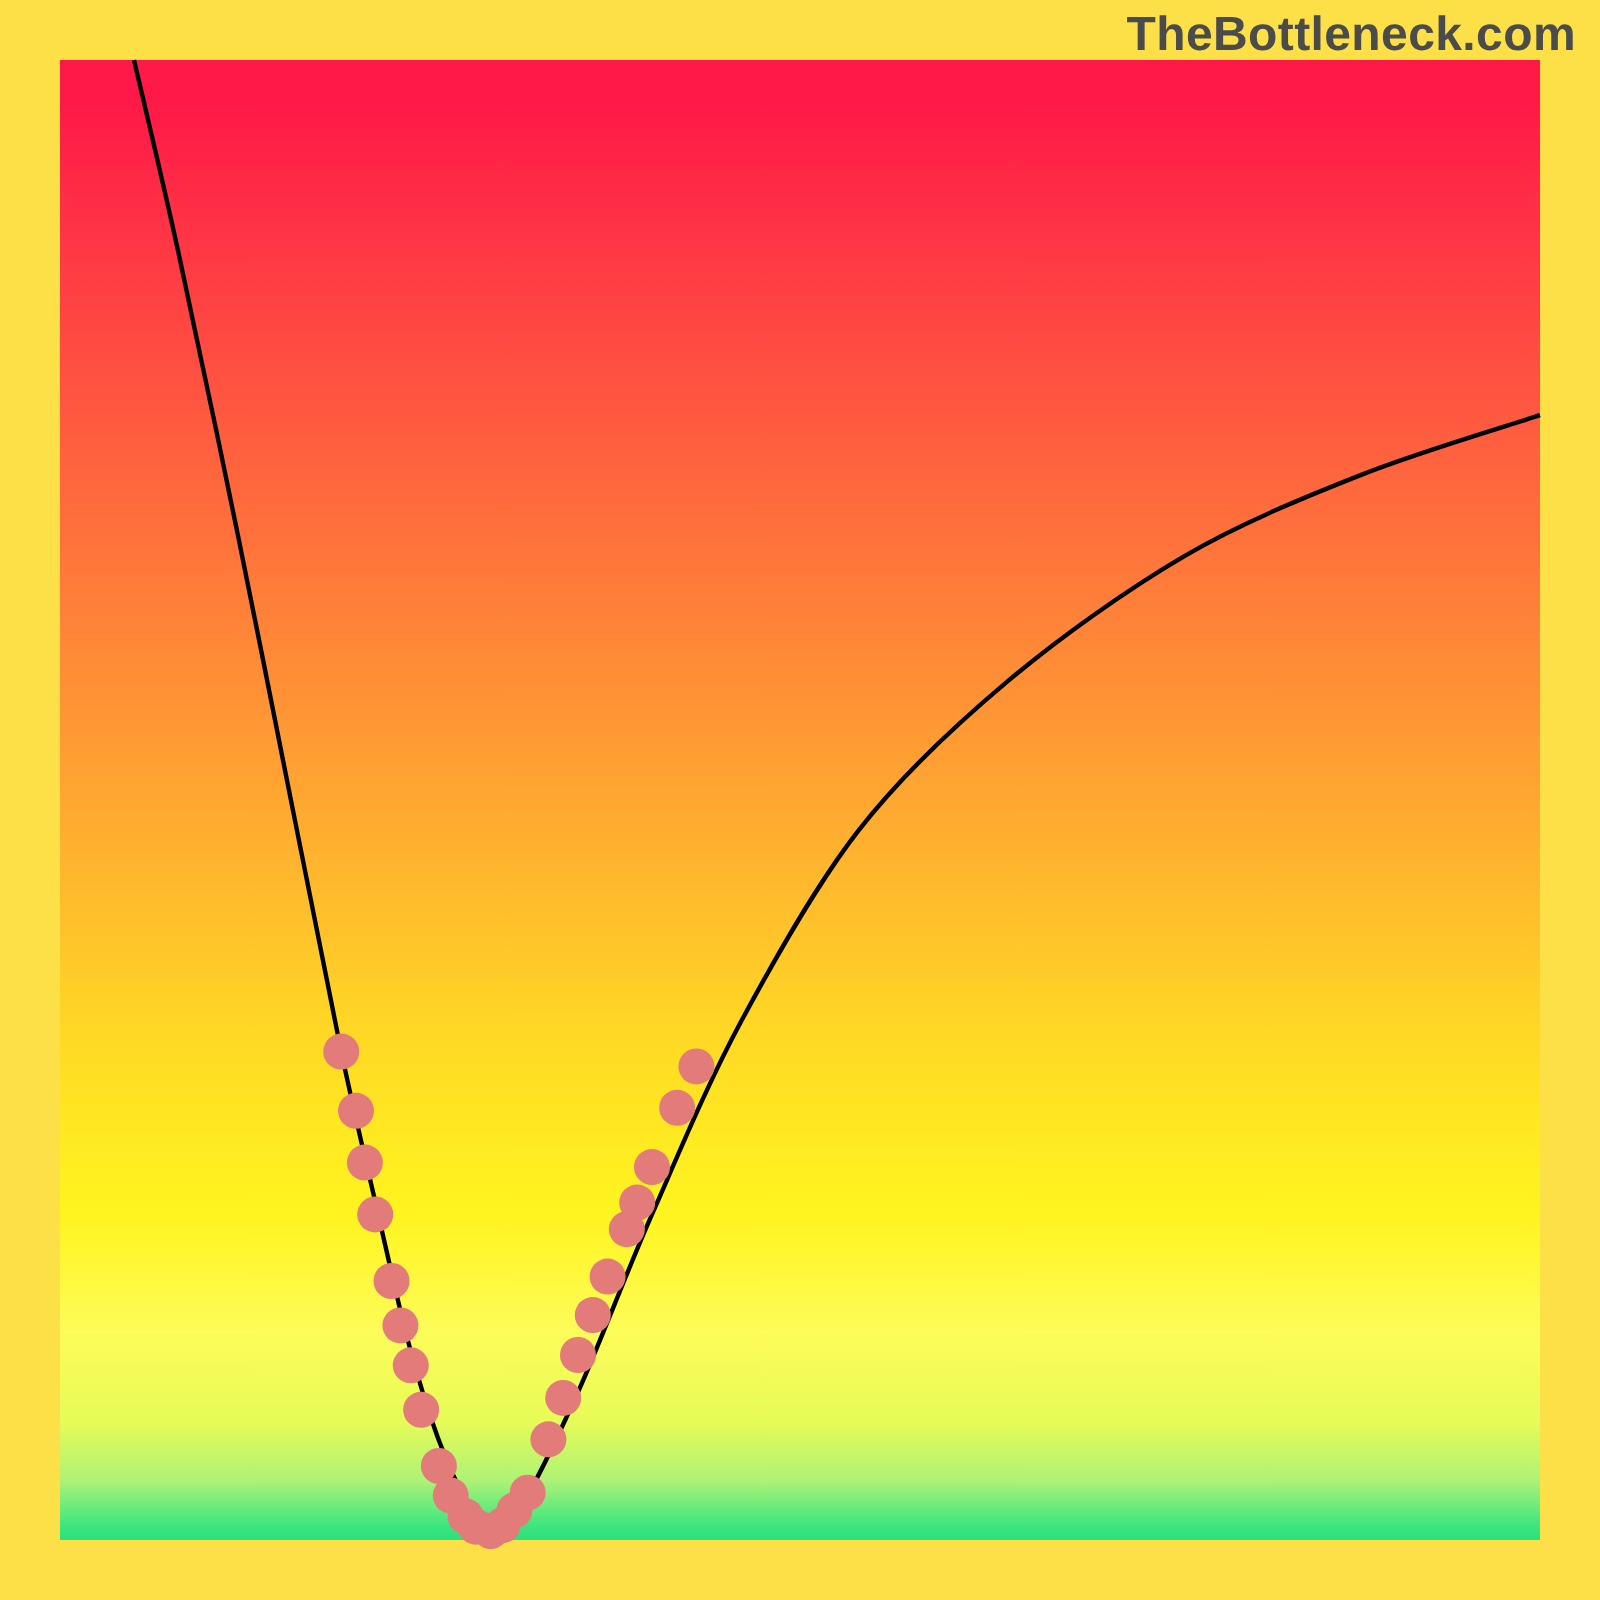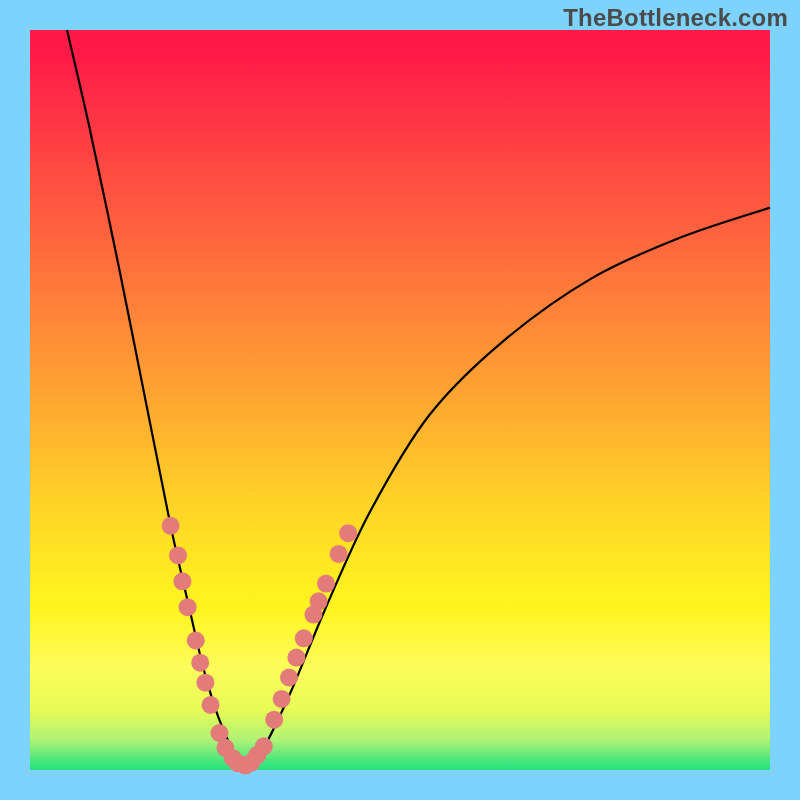--- a/index.html
+++ b/index.html
@@ -7,21 +7,21 @@
     padding: 0;
     width: 800px;
     height: 800px;
     overflow: hidden;
     font-family: Arial, Helvetica, sans-serif;
   }
   .canvas {
     position: relative;
     width: 800px;
     height: 800px;
-    background: #7dd3fc;
+    background: #fde047;
   }
   .plot-area {
     position: absolute;
     left: 30px;
     top: 30px;
     width: 740px;
     height: 740px;
     background: linear-gradient(to bottom,
       #ff1948 0%,
       #ff1948 3%,

